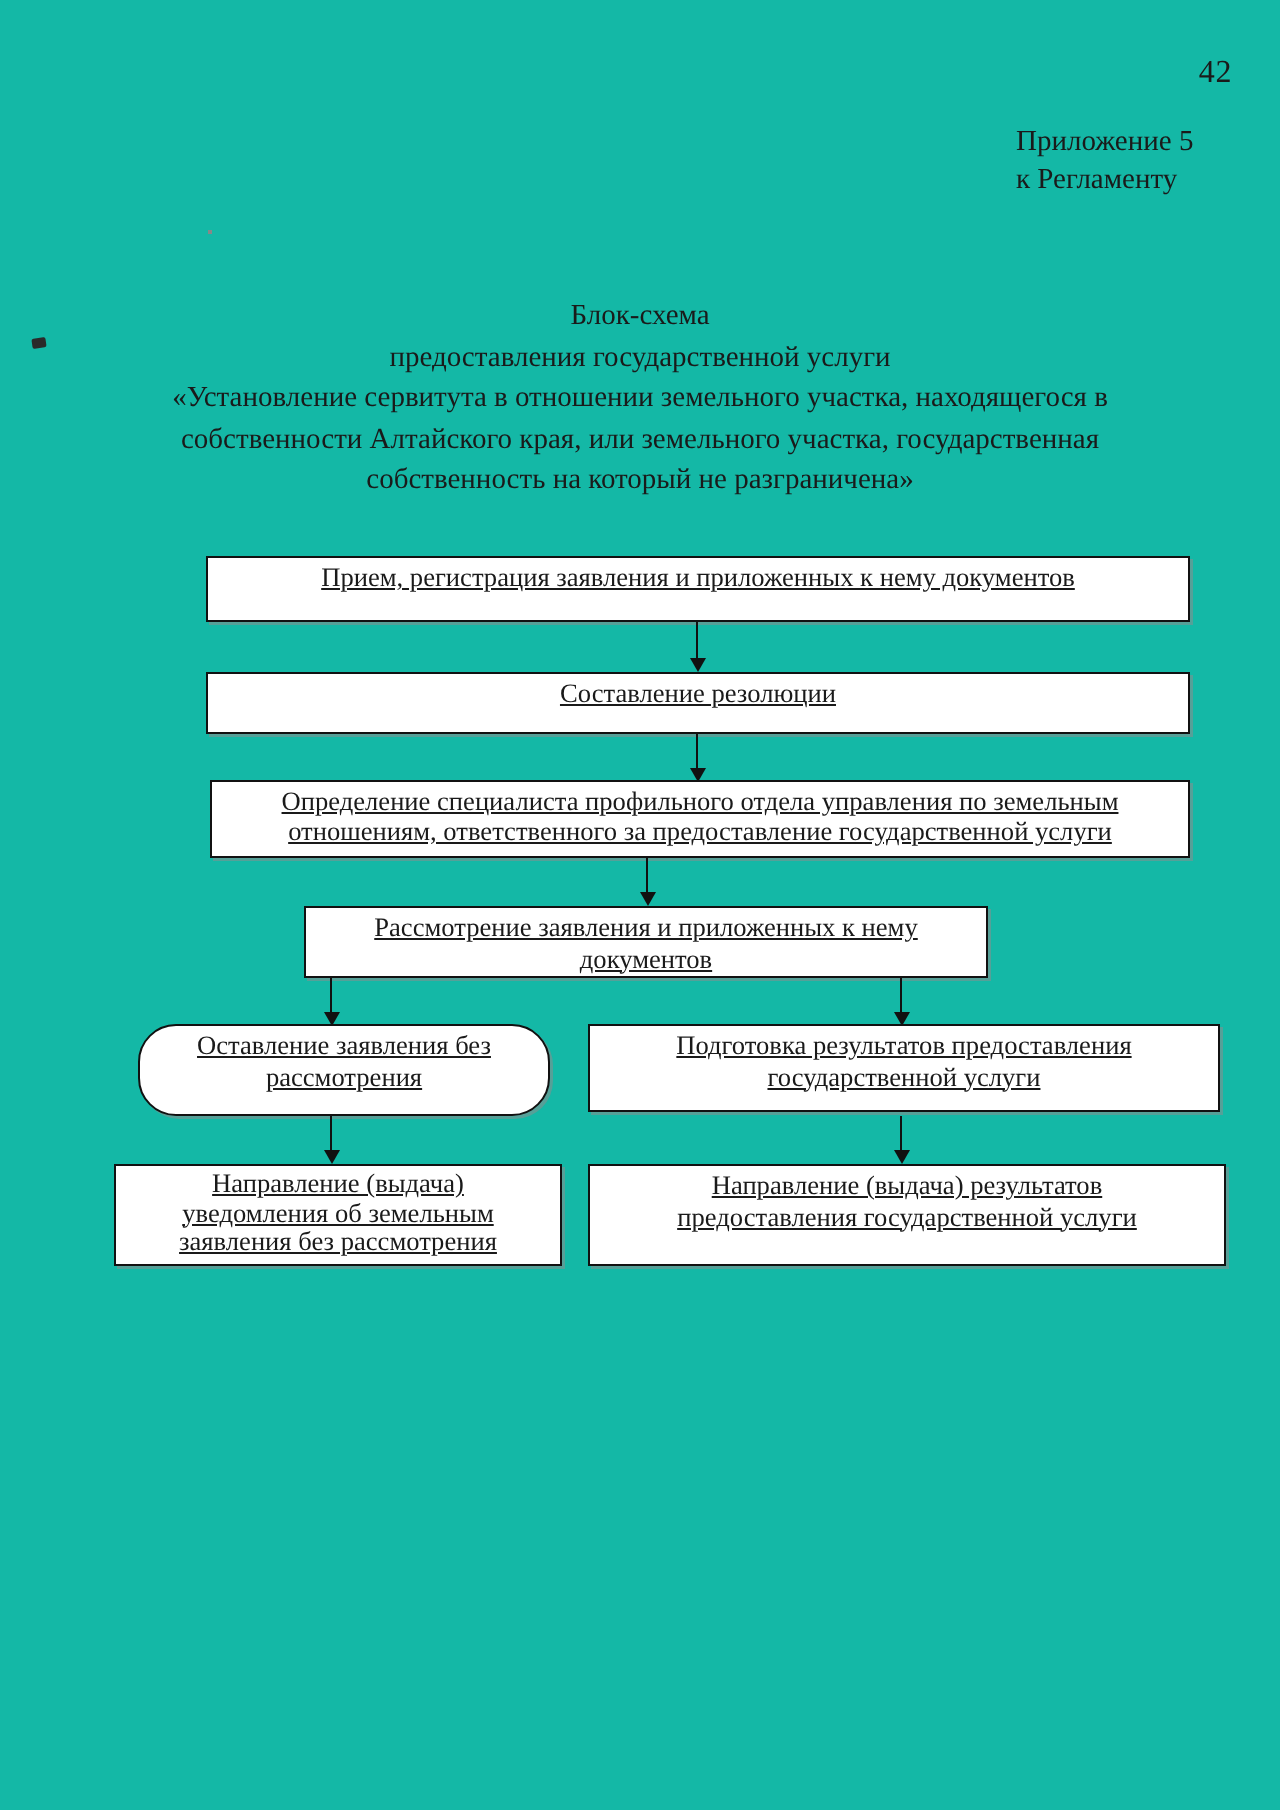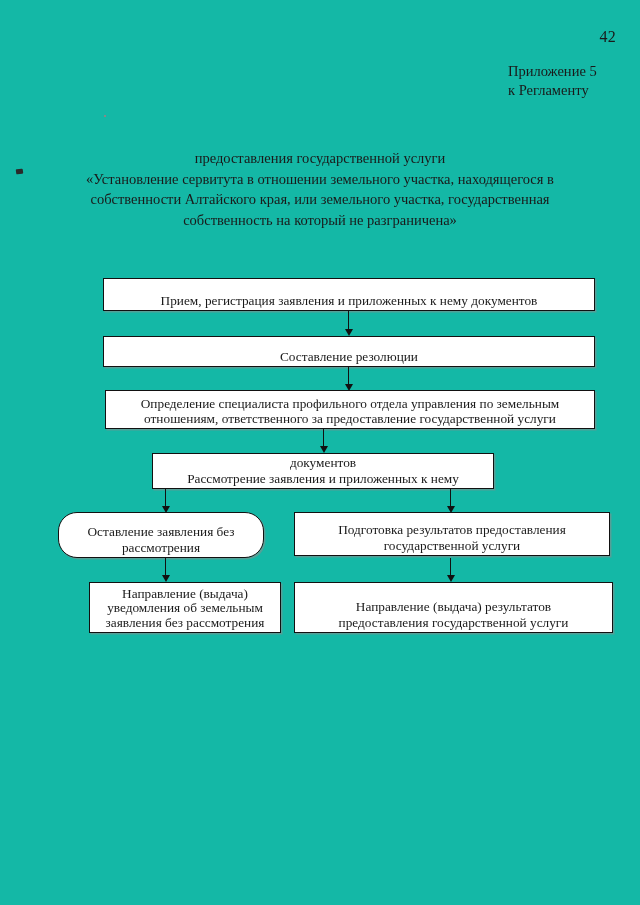--- a/index.html
+++ b/index.html
@@ -68,27 +68,28 @@
   }
   .doc-title .ln { display: block; }
 
   
   .flow-box {
     position: absolute;
     box-sizing: border-box;
     border: 1.3px solid #111;
     background: #ffffff;
     display: flex;
-    align-items: flex-end;
+    align-items: flex-start;
     justify-content: center;
     text-align: center;
     font-size: 13.3px;
     line-height: 15.5px;
     padding: 2px 6px;
     box-shadow: 1.5px 1.5px 0 rgba(140,140,140,.55);
+    text-decoration: underline;
   }
   .flow-box span { display: block; }
 
   
   .conn {
     position: absolute;
     background: #111;
   }
   .conn-v { width: 1.4px; }
   .arrowhead {
@@ -108,20 +109,21 @@
 
   <div class="appendix">
     <div>Приложение 5</div>
     <div>к Регламенту</div>
   </div>
 
   <div class="speck speck-a"></div>
   <div class="speck speck-b"></div>
 
   <div class="doc-title">
+    <span class="ln">Блок-схема</span>
     <span class="ln">предоставления государственной услуги</span>
     <span class="ln">«Установление сервитута в отношении земельного участка, находящегося в</span>
     <span class="ln">собственности Алтайского края, или  земельного участка, государственная</span>
     <span class="ln">собственность на который  не разграничена»</span>
   </div>
 
   <div class="flow-box" style="left:103px; top:278px; width:492px; height:33px;">
     <span>Прием, регистрация заявления и приложенных к нему документов</span>
   </div>
   <div class="conn conn-v" style="left:348px; top:311px; height:23px;"></div>
@@ -137,50 +139,50 @@
     <div>
       <span>Определение специалиста профильного отдела управления по земельным</span>
       <span>отношениям, ответственного за предоставление государственной услуги</span>
     </div>
   </div>
   <div class="conn conn-v" style="left:323px; top:429px; height:22px;"></div>
   <div class="arrowhead" style="left:319.5px; top:446px;"></div>
 
   <div class="flow-box" style="left:152px; top:453px; width:342px; height:36px;">
     <div>
+      <span>Рассмотрение заявления и приложенных к нему</span>
       <span>документов</span>
-      <span>Рассмотрение заявления и приложенных к нему</span>
     </div>
   </div>
 
   <div class="conn conn-v" style="left:165px; top:489px; height:22px;"></div>
   <div class="arrowhead" style="left:161.5px; top:506px;"></div>
 
   <div class="conn conn-v" style="left:450px; top:489px; height:22px;"></div>
   <div class="arrowhead" style="left:446.5px; top:506px;"></div>
 
-  <div class="flow-box" style="left:58px; top:512px; width:206px; height:46px;border-radius:19px;">
+  <div class="flow-box" style="left:69px; top:512px; width:206px; height:46px;border-radius:19px;">
     <div>
       <span>Оставление заявления без</span>
       <span>рассмотрения</span>
     </div>
   </div>
   <div class="conn conn-v" style="left:165px; top:558px; height:22px;"></div>
   <div class="arrowhead" style="left:161.5px; top:575px;"></div>
 
   <div class="flow-box" style="left:294px; top:512px; width:316px; height:44px;">
     <div>
       <span>Подготовка результатов предоставления</span>
       <span>государственной услуги</span>
     </div>
   </div>
   <div class="conn conn-v" style="left:450px; top:558px; height:22px;"></div>
   <div class="arrowhead" style="left:446.5px; top:575px;"></div>
 
-  <div class="flow-box" style="left:57px; top:582px; width:192px; height:51px; line-height:14.5px;margin-left:32px;">
+  <div class="flow-box" style="left:57px; top:582px; width:224px; height:51px; line-height:14.5px;">
     <div>
       <span>Направление (выдача)</span>
       <span>уведомления об земельным</span>
       <span>заявления без рассмотрения</span>
     </div>
   </div>
 
   <div class="flow-box" style="left:294px; top:582px; width:319px; height:51px;">
     <div>
       <span>Направление (выдача)  результатов</span>

